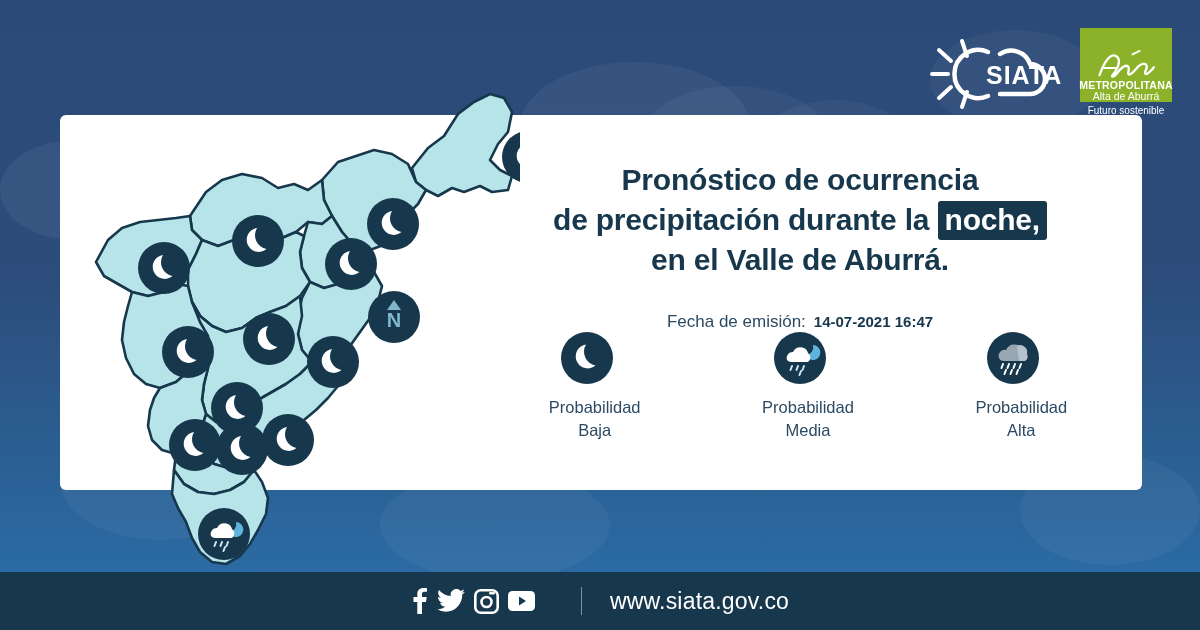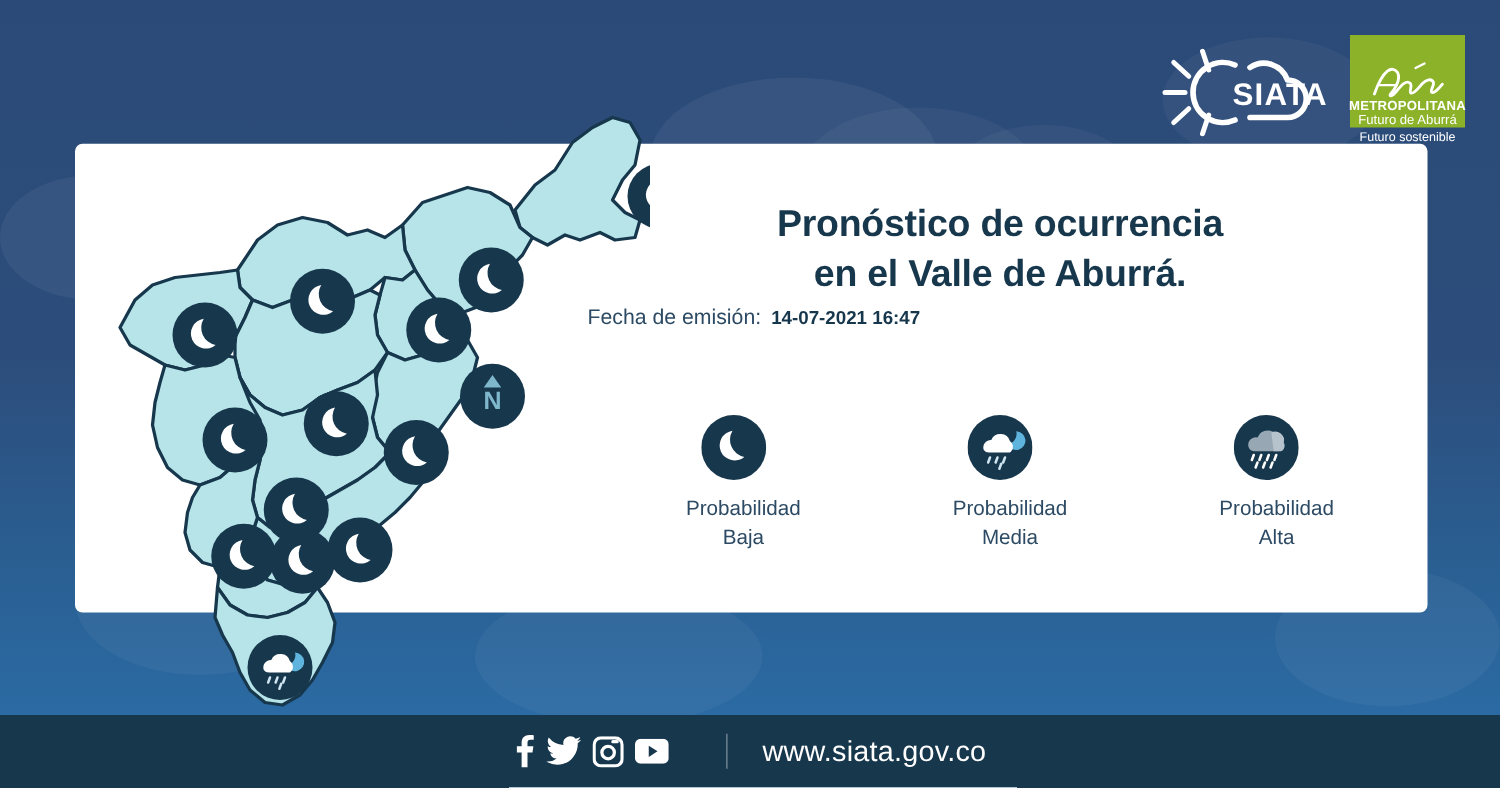--- a/index.html
+++ b/index.html
@@ -67,22 +67,22 @@
   }
   #headline {
     color: #17374d; font-size: 30px; font-weight: bold;
     line-height: 40px; letter-spacing: -0.2px;
   }
   #headline .hl {
     background: #17374d; color: #ffffff;
     padding: 2px 7px 4px 7px; border-radius: 3px;
   }
   #fecha-row {
-    margin-top: 4px; display: flex; align-items: baseline;
-    justify-content: flex-start; gap: 8px;
+    margin-top: 32px; display: flex; align-items: baseline;
+    justify-content: center; gap: 8px;
   }
   #fecha-label { color: #2c4a63; font-size: 17px; }
   #fecha-value { color: #17374d; font-size: 15px; font-weight: bold; }
 
   
   #legend {
     position: absolute; left: 480px; top: 332px;
     width: 640px; display: flex; justify-content: space-around;
   }
   .legend-item {
@@ -140,21 +140,21 @@
     <div id="area-logo">
       <div class="area-green">
         <svg class="area-script" viewBox="0 0 86 44">
           <path d="M6 38 C16 10, 26 6, 32 14 C36 22, 28 34, 24 38 C22 41, 26 41, 30 36
                    C36 28, 42 22, 46 26 C49 29, 44 36, 47 37 C51 38, 56 30, 60 26
                    C64 22, 70 20, 72 25 C73 29, 68 34, 70 36 C72 38, 78 32, 82 27" fill="none" stroke="#ffffff" stroke-width="3.2" stroke-linecap="round" stroke-linejoin="round"></path>
           <path d="M10 28 L30 28" stroke="#ffffff" stroke-width="2.6" stroke-linecap="round"></path>
           <path d="M52 9 L62 4" stroke="#ffffff" stroke-width="2.6" stroke-linecap="round"></path>
         </svg>
         <div class="area-met">METROPOLITANA</div>
-        <div class="area-valle">Futuro de Aburrá</div>
+        <div class="area-valle">Alta de Aburrá</div>
       </div>
       <div class="area-futuro">Futuro sostenible</div>
     </div>
   </div>
 
   <div id="card"></div>
 
   <div id="map-wrap">
     <svg id="map-svg" viewBox="0 0 460 530">
       <g fill="#b6e4e8" stroke="#17374d" stroke-width="2.6" stroke-linejoin="round">
@@ -277,20 +277,24 @@
           <circle cx="334" cy="277" r="26" fill="#17374d"></circle>
           <path d="M334 260 L341 270 L327 270 Z" fill="#7fb8cc"></path>
           <text x="334" y="287" text-anchor="middle" font-family="'Liberation Sans',sans-serif" font-size="20" font-weight="bold" fill="#7fb8cc">N</text>
         </g>
     </svg>
   </div>
 
   <div id="text-col">
     <div id="headline">
       <div>Pronóstico de ocurrencia</div>
+      <div>
+        <span>de precipitación durante la</span>
+        <span class="hl">noche,</span>
+      </div>
       <div>en el Valle de Aburrá.</div>
     </div>
     <div id="fecha-row">
       <span id="fecha-label">Fecha de emisión:</span>
       <span id="fecha-value">14-07-2021 16:47</span>
     </div>
   </div>
 
   <div id="legend">
 

